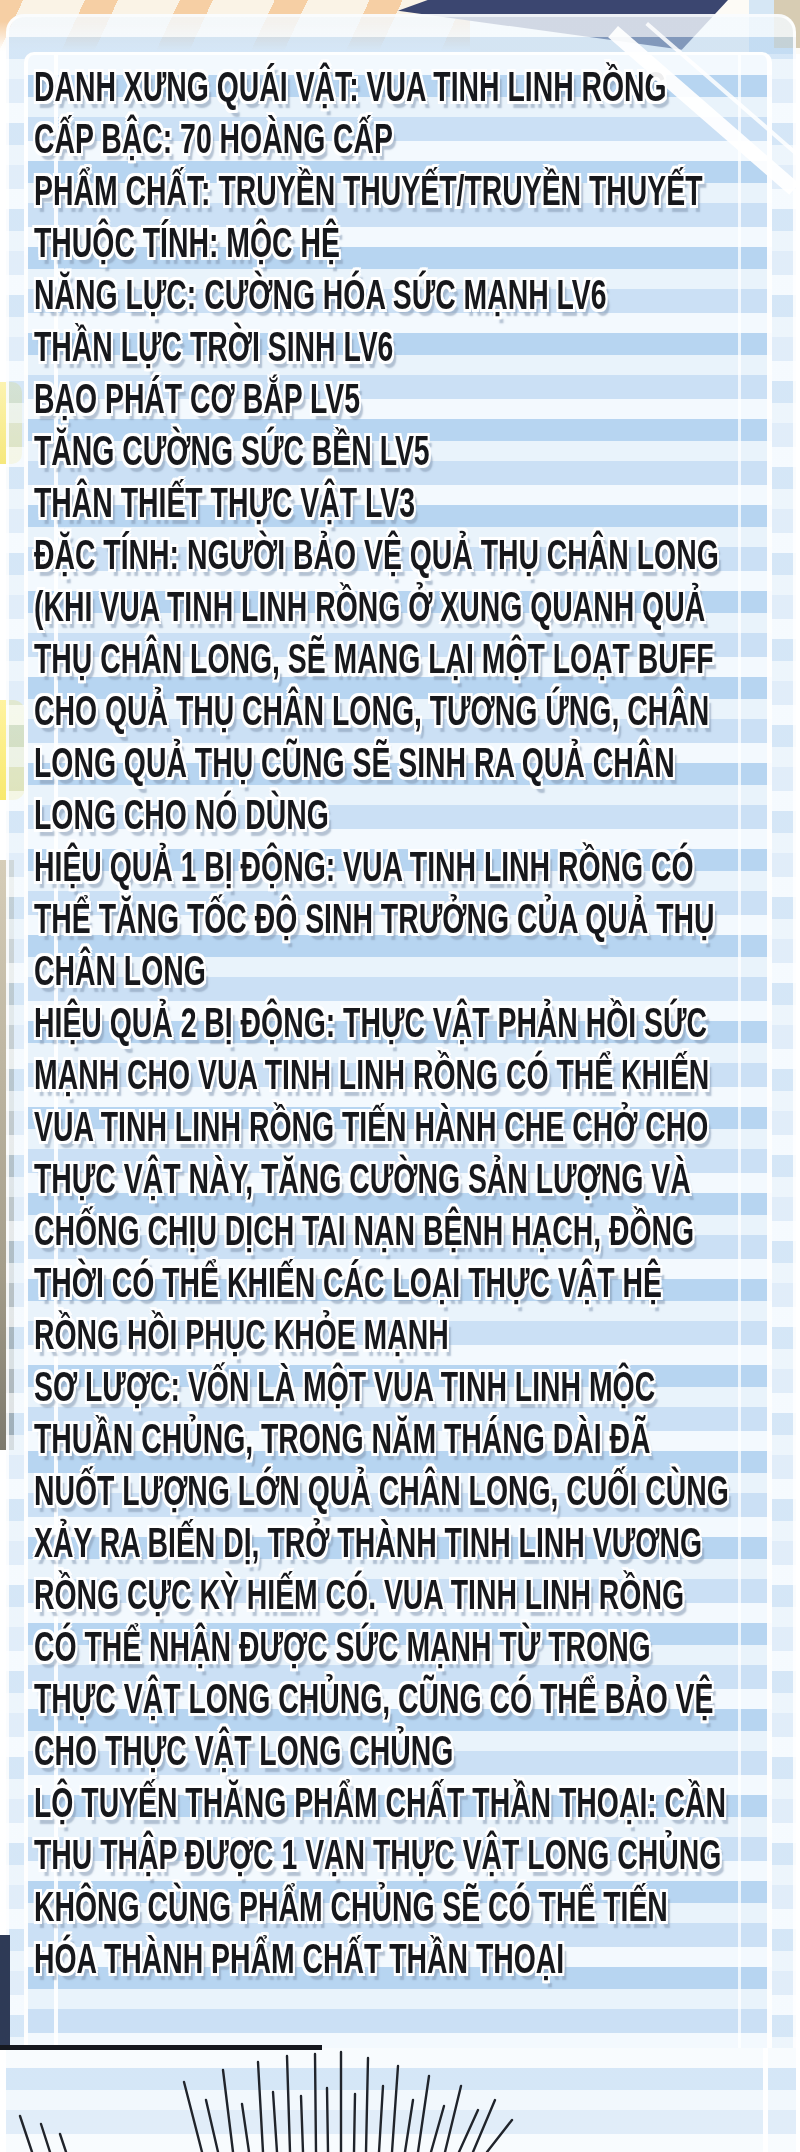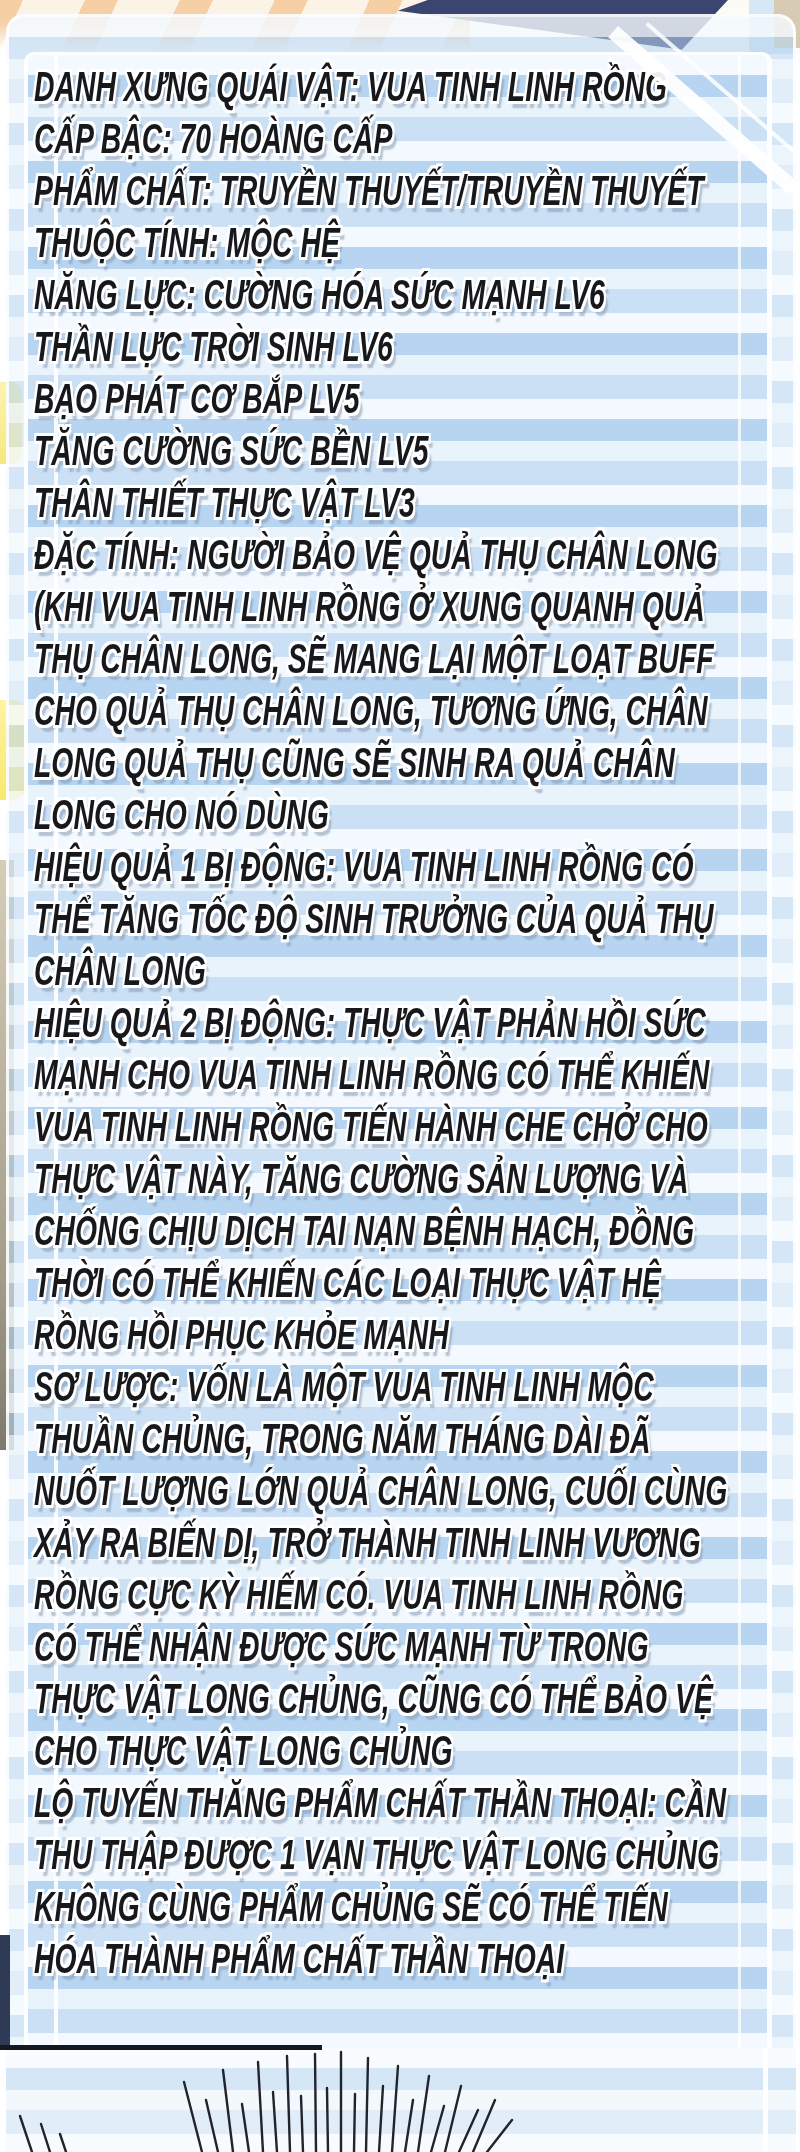--- a/index.html
+++ b/index.html
@@ -1,17 +1,17 @@
 <!DOCTYPE html>
 <html><head>
 <meta charset="utf-8">
 <style>
   html,body{margin:0;padding:0;background:#ffffff;}
   #page{position:relative;width:800px;height:2152px;overflow:hidden;background:#ffffff;
-        font-family:"Liberation Sans", sans-serif;font-style:italic;}
+        font-family:"Liberation Sans", sans-serif;}
 
   
   .bg-top{position:absolute;left:0;top:0;width:800px;height:54px;overflow:hidden;background:#fdfbf6;}
   .peach-stripes{position:absolute;left:-10px;top:0;width:480px;height:54px;
      background:
        linear-gradient(180deg, rgba(255,255,255,0) 0 40%, #ffffff 95%),
        repeating-linear-gradient(115deg,#f6cfa4 0 30px,#faf3e6 30px 86px);}
   .navy-roof{position:absolute;left:398px;top:0;width:330px;height:54px;background:#3b4670;
      clip-path:polygon(9% 0,100% 0,86% 92%,0 20%);}
   .beige-corner{position:absolute;right:0;top:0;width:26px;height:48px;background:#d7ccb3;}

